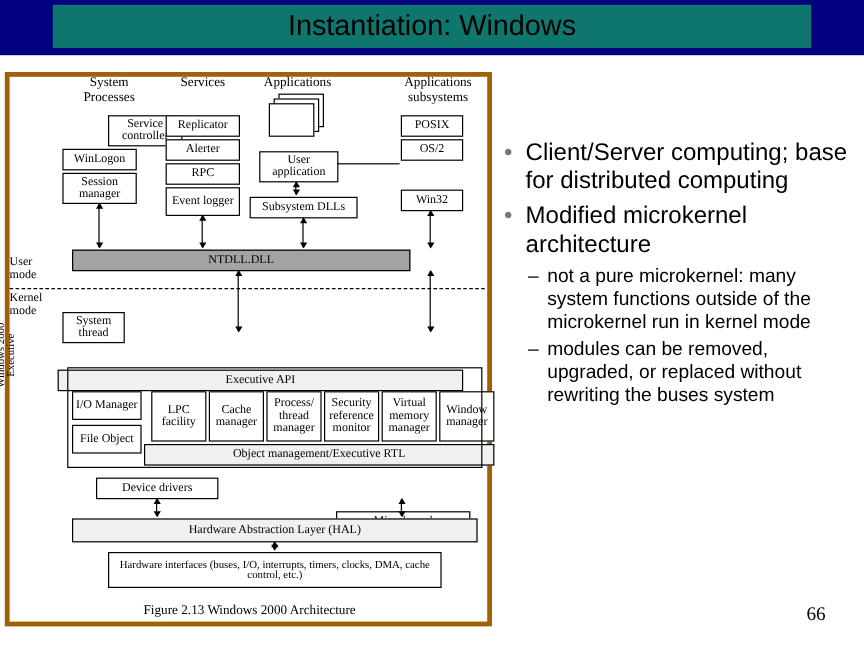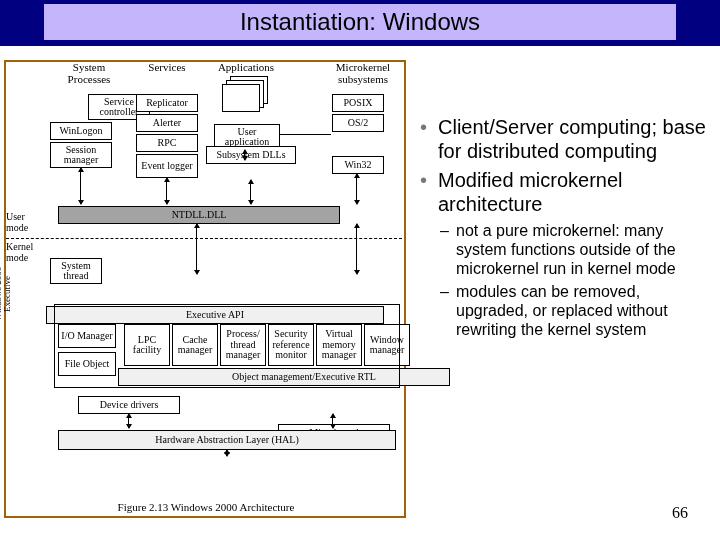--- a/index.html
+++ b/index.html
@@ -1,19 +1,19 @@
 <!DOCTYPE html>
 <html><head>
 <meta charset="utf-8">
 <style>
   html,body{margin:0;padding:0;width:720px;height:540px;background:#fff;font-family:"Comic Sans MS","Comic Sans",cursive,sans-serif;}
   .slide{position:relative;width:720px;height:540px;}
   .title-bar{position:absolute;left:0;top:0;width:720px;height:46px;background:#000080;}
-  .title-inner{position:absolute;left:44px;top:4px;width:632px;height:36px;background:#c4b5fd;text-align:center;font-size:24px;line-height:36px;color:#000;}
-  .diagram{position:absolute;left:4px;top:60px;width:398px;height:454px;border:2px solid #a16207;font-family:"Times New Roman",serif;}
+  .title-inner{position:absolute;left:44px;top:4px;width:632px;height:36px;background:#0f766e;text-align:center;font-size:24px;line-height:36px;color:#000;}
+  .diagram{position:absolute;left:4px;top:60px;width:398px;height:454px;border:4px solid #a16207;font-family:"Times New Roman",serif;}
   .bullets{position:absolute;left:418px;top:116px;width:296px;font-size:20px;line-height:1.18;}
   .bullets ul{list-style:none;padding:0;margin:0;}
   .bullets li.l1{position:relative;padding-left:20px;margin-bottom:6px;}
   .bullets li.l1::before{content:"•";position:absolute;left:2px;top:0;color:#777;font-family:Arial,sans-serif;}
   .bullets li.l2{position:relative;padding-left:38px;font-size:16px;margin-bottom:4px;}
   .bullets li.l2::before{content:"–";position:absolute;left:22px;top:0;}
   .pagenum{position:absolute;right:32px;bottom:18px;font-size:16px;font-family:"Comic Sans MS",cursive;}
   
   .dbox{position:absolute;border:1px solid #000;background:#fff;font-size:10px;text-align:center;line-height:1.05;display:flex;align-items:center;justify-content:center;}
   .dlabel{position:absolute;font-size:10px;text-align:center;line-height:1.05;}
@@ -34,49 +34,49 @@
 
   <div class="title-bar">
     <div class="title-inner">Instantiation: Windows</div>
   </div>
 
   <div class="bullets">
     <ul>
       <li class="l1">Client/Server computing; base for distributed computing</li>
       <li class="l1">Modified microkernel architecture</li>
       <li class="l2">not a pure microkernel: many system functions outside of the microkernel run in kernel mode</li>
-      <li class="l2">modules can be removed, upgraded, or replaced without rewriting the kernel system</li>
+      <li class="l2">modules can be removed, upgraded, or replaced without rewriting the buses system</li>
     </ul>
   </div>
   <div class="pagenum">66</div>
 
   <div class="diagram">
 
     <div class="dlabel dtitle" style="left:48px;top:0;width:70px;">System Processes</div>
     <div class="dlabel dtitle" style="left:136px;top:0;width:50px;">Services</div>
     <div class="dlabel dtitle" style="left:206px;top:0;width:68px;">Applications</div>
-    <div class="dlabel dtitle" style="left:322px;top:0;width:70px;">Microkernel subsystems</div>
+    <div class="dlabel dtitle" style="left:322px;top:0;width:70px;">Applications subsystems</div>
 
     <div class="stack" style="left:216px;top:14px;width:48px;height:34px;">
       <div class="s" style="left:8px;top:0;width:36px;height:26px;"></div>
       <div class="s" style="left:4px;top:4px;width:36px;height:26px;"></div>
       <div class="s" style="left:0;top:8px;width:36px;height:26px;"></div>
     </div>
 
     <div class="dbox" style="left:44px;top:32px;width:60px;height:24px;margin-left:38px;">Service controller</div>
     <div class="dbox" style="left:44px;top:60px;width:60px;height:16px;">WinLogon</div>
     <div class="dbox" style="left:44px;top:80px;width:60px;height:24px;">Session manager</div>
 
     <div class="dbox" style="left:130px;top:32px;width:60px;height:16px;">Replicator</div>
     <div class="dbox" style="left:130px;top:52px;width:60px;height:16px;">Alerter</div>
     <div class="dbox" style="left:130px;top:72px;width:60px;height:16px;">RPC</div>
     <div class="dbox" style="left:130px;top:92px;width:60px;height:22px;text-align:center;">Event logger</div>
 
     <div class="dbox" style="left:208px;top:62px;width:64px;height:24px;">User application</div>
-    <div class="dbox" style="left:200px;top:84px;width:88px;height:16px;font-family:Liberation Serif, serif;">Subsystem DLLs</div>
+    <div class="dbox" style="left:200px;top:100px;width:88px;height:16px;font-family:Liberation Serif, serif;">Subsystem DLLs</div>
 
     <div class="dbox" style="left:326px;top:32px;width:50px;height:16px;">POSIX</div>
     <div class="dbox" style="left:326px;top:52px;width:50px;height:16px;">OS/2</div>
     <div class="dbox" style="left:326px;top:94px;width:50px;height:16px;">Win32</div>
 
     <div class="arrow" style="left:74px;top:106px;height:36px;"></div>
     <div class="arrow" style="left:160px;top:116px;height:26px;"></div>
     <div class="arrow" style="left:238px;top:88px;height:10px;"></div>
     <div class="arrow" style="left:244px;top:118px;height:24px;"></div>
     <div class="arrow" style="left:350px;top:112px;height:30px;"></div>
@@ -99,30 +99,31 @@
 
     <div class="dbox" style="left:52px;top:262px;width:56px;height:22px;">I/O Manager</div>
     <div class="dbox" style="left:52px;top:290px;width:56px;height:22px;">File Object</div>
     <div class="dbox" style="left:118px;top:262px;width:44px;height:40px;">LPC facility</div>
     <div class="dbox" style="left:166px;top:262px;width:44px;height:40px;">Cache manager</div>
     <div class="dbox" style="left:214px;top:262px;width:44px;height:40px;">Process/ thread manager</div>
     <div class="dbox" style="left:262px;top:262px;width:44px;height:40px;">Security reference monitor</div>
     <div class="dbox" style="left:310px;top:262px;width:44px;height:40px;">Virtual memory manager</div>
     <div class="dbox" style="left:358px;top:262px;width:44px;height:40px;">Window manager</div>
 
-    <div class="wide" style="left:112px;top:306px;width:290px;height:16px;padding-left:40px;">Object management/Executive RTL</div>
+    <div class="wide" style="left:112px;top:306px;width:290px;height:16px;">Object management/Executive RTL</div>
 
     <div class="dbox" style="left:72px;top:334px;width:100px;height:16px;">Device drivers</div>
     <div class="dbox" style="left:272px;top:334px;width:110px;height:16px;margin-top:28px;">Microkernel</div>
 
     <div style="position:absolute;left:48px;top:242px;width:344px;height:82px;border:1px solid #000;pointer-events:none;"></div>
 
     <div class="arrow" style="left:122px;top:352px;height:14px;"></div>
     <div class="arrow" style="left:326px;top:352px;height:14px;"></div>
 
     <div class="wide" style="left:52px;top:368px;width:336px;height:18px;">Hardware Abstraction Layer (HAL)</div>
 
+    <div class="dbox" style="left:82px;top:396px;width:276px;height:28px;font-size:9px;">Hardware interfaces (buses, I/O, interrupts, timers, clocks, DMA, cache control, etc.)</div>
     <div class="arrow" style="left:220px;top:388px;height:6px;"></div>
 
     <div class="dlabel" style="left:40px;top:440px;width:320px;font-size:11px;text-align:center;">Figure 2.13   Windows 2000 Architecture</div>
   </div>
 
 </div>
 
 </body></html>

